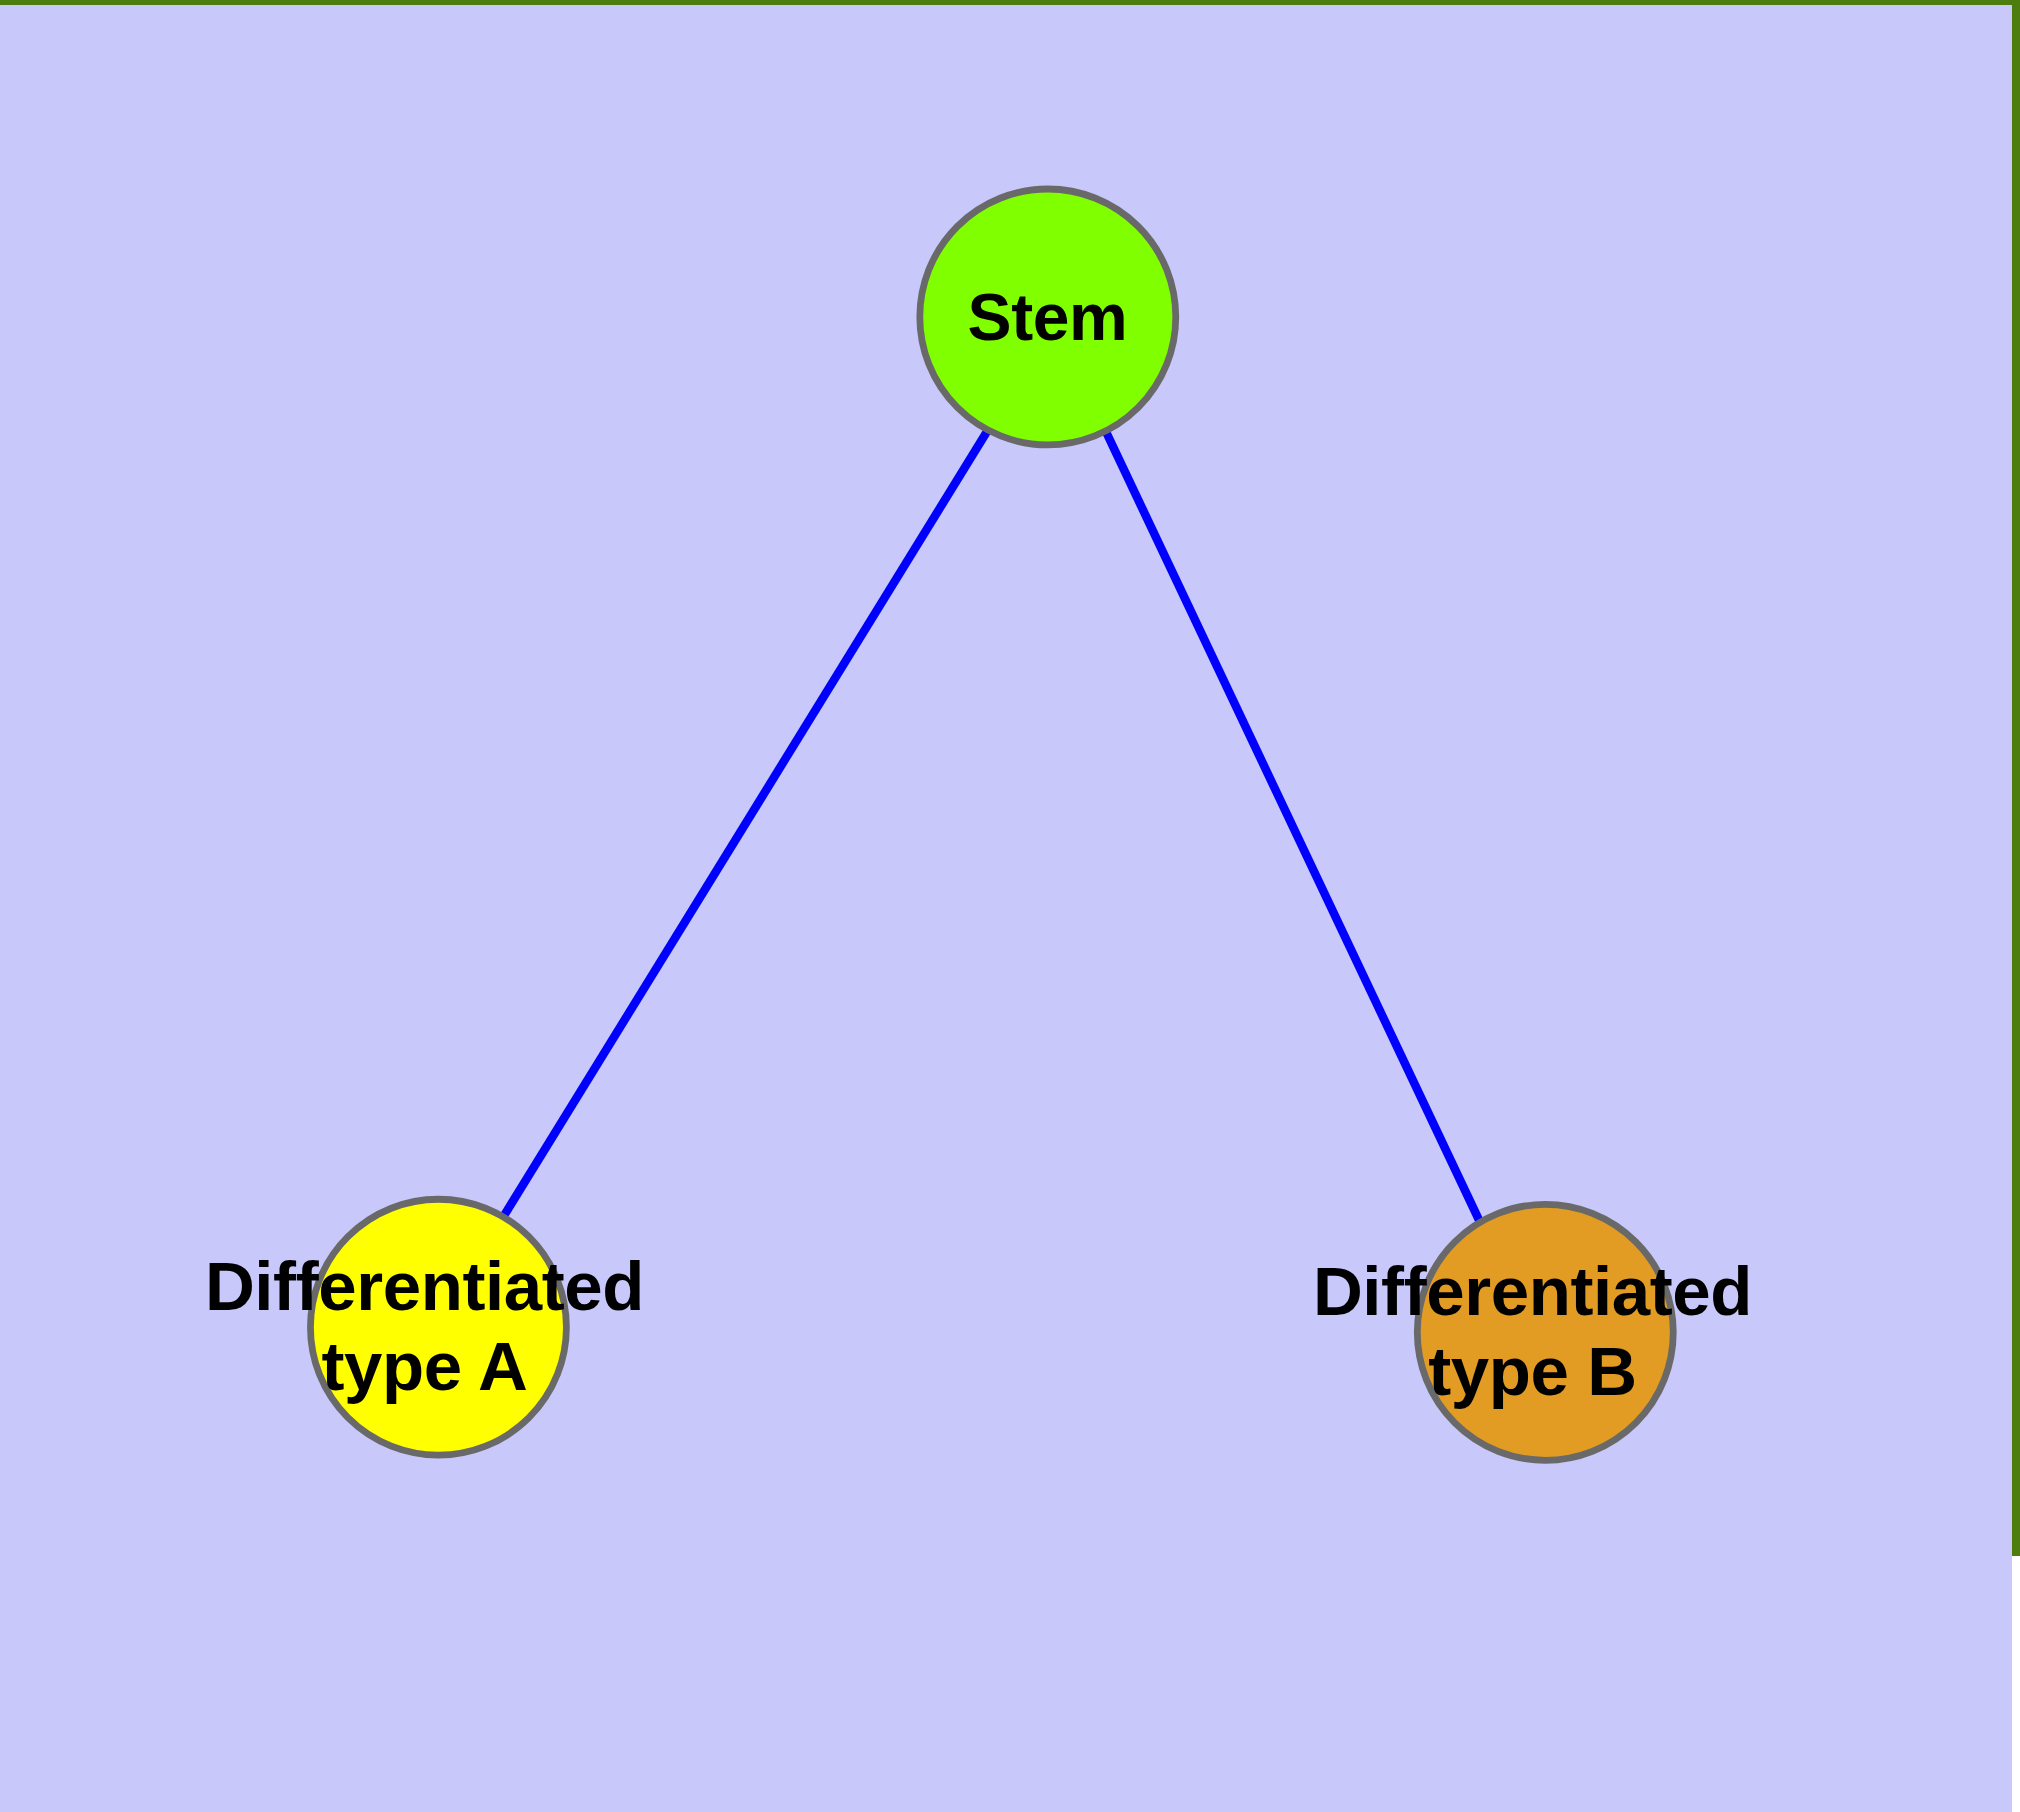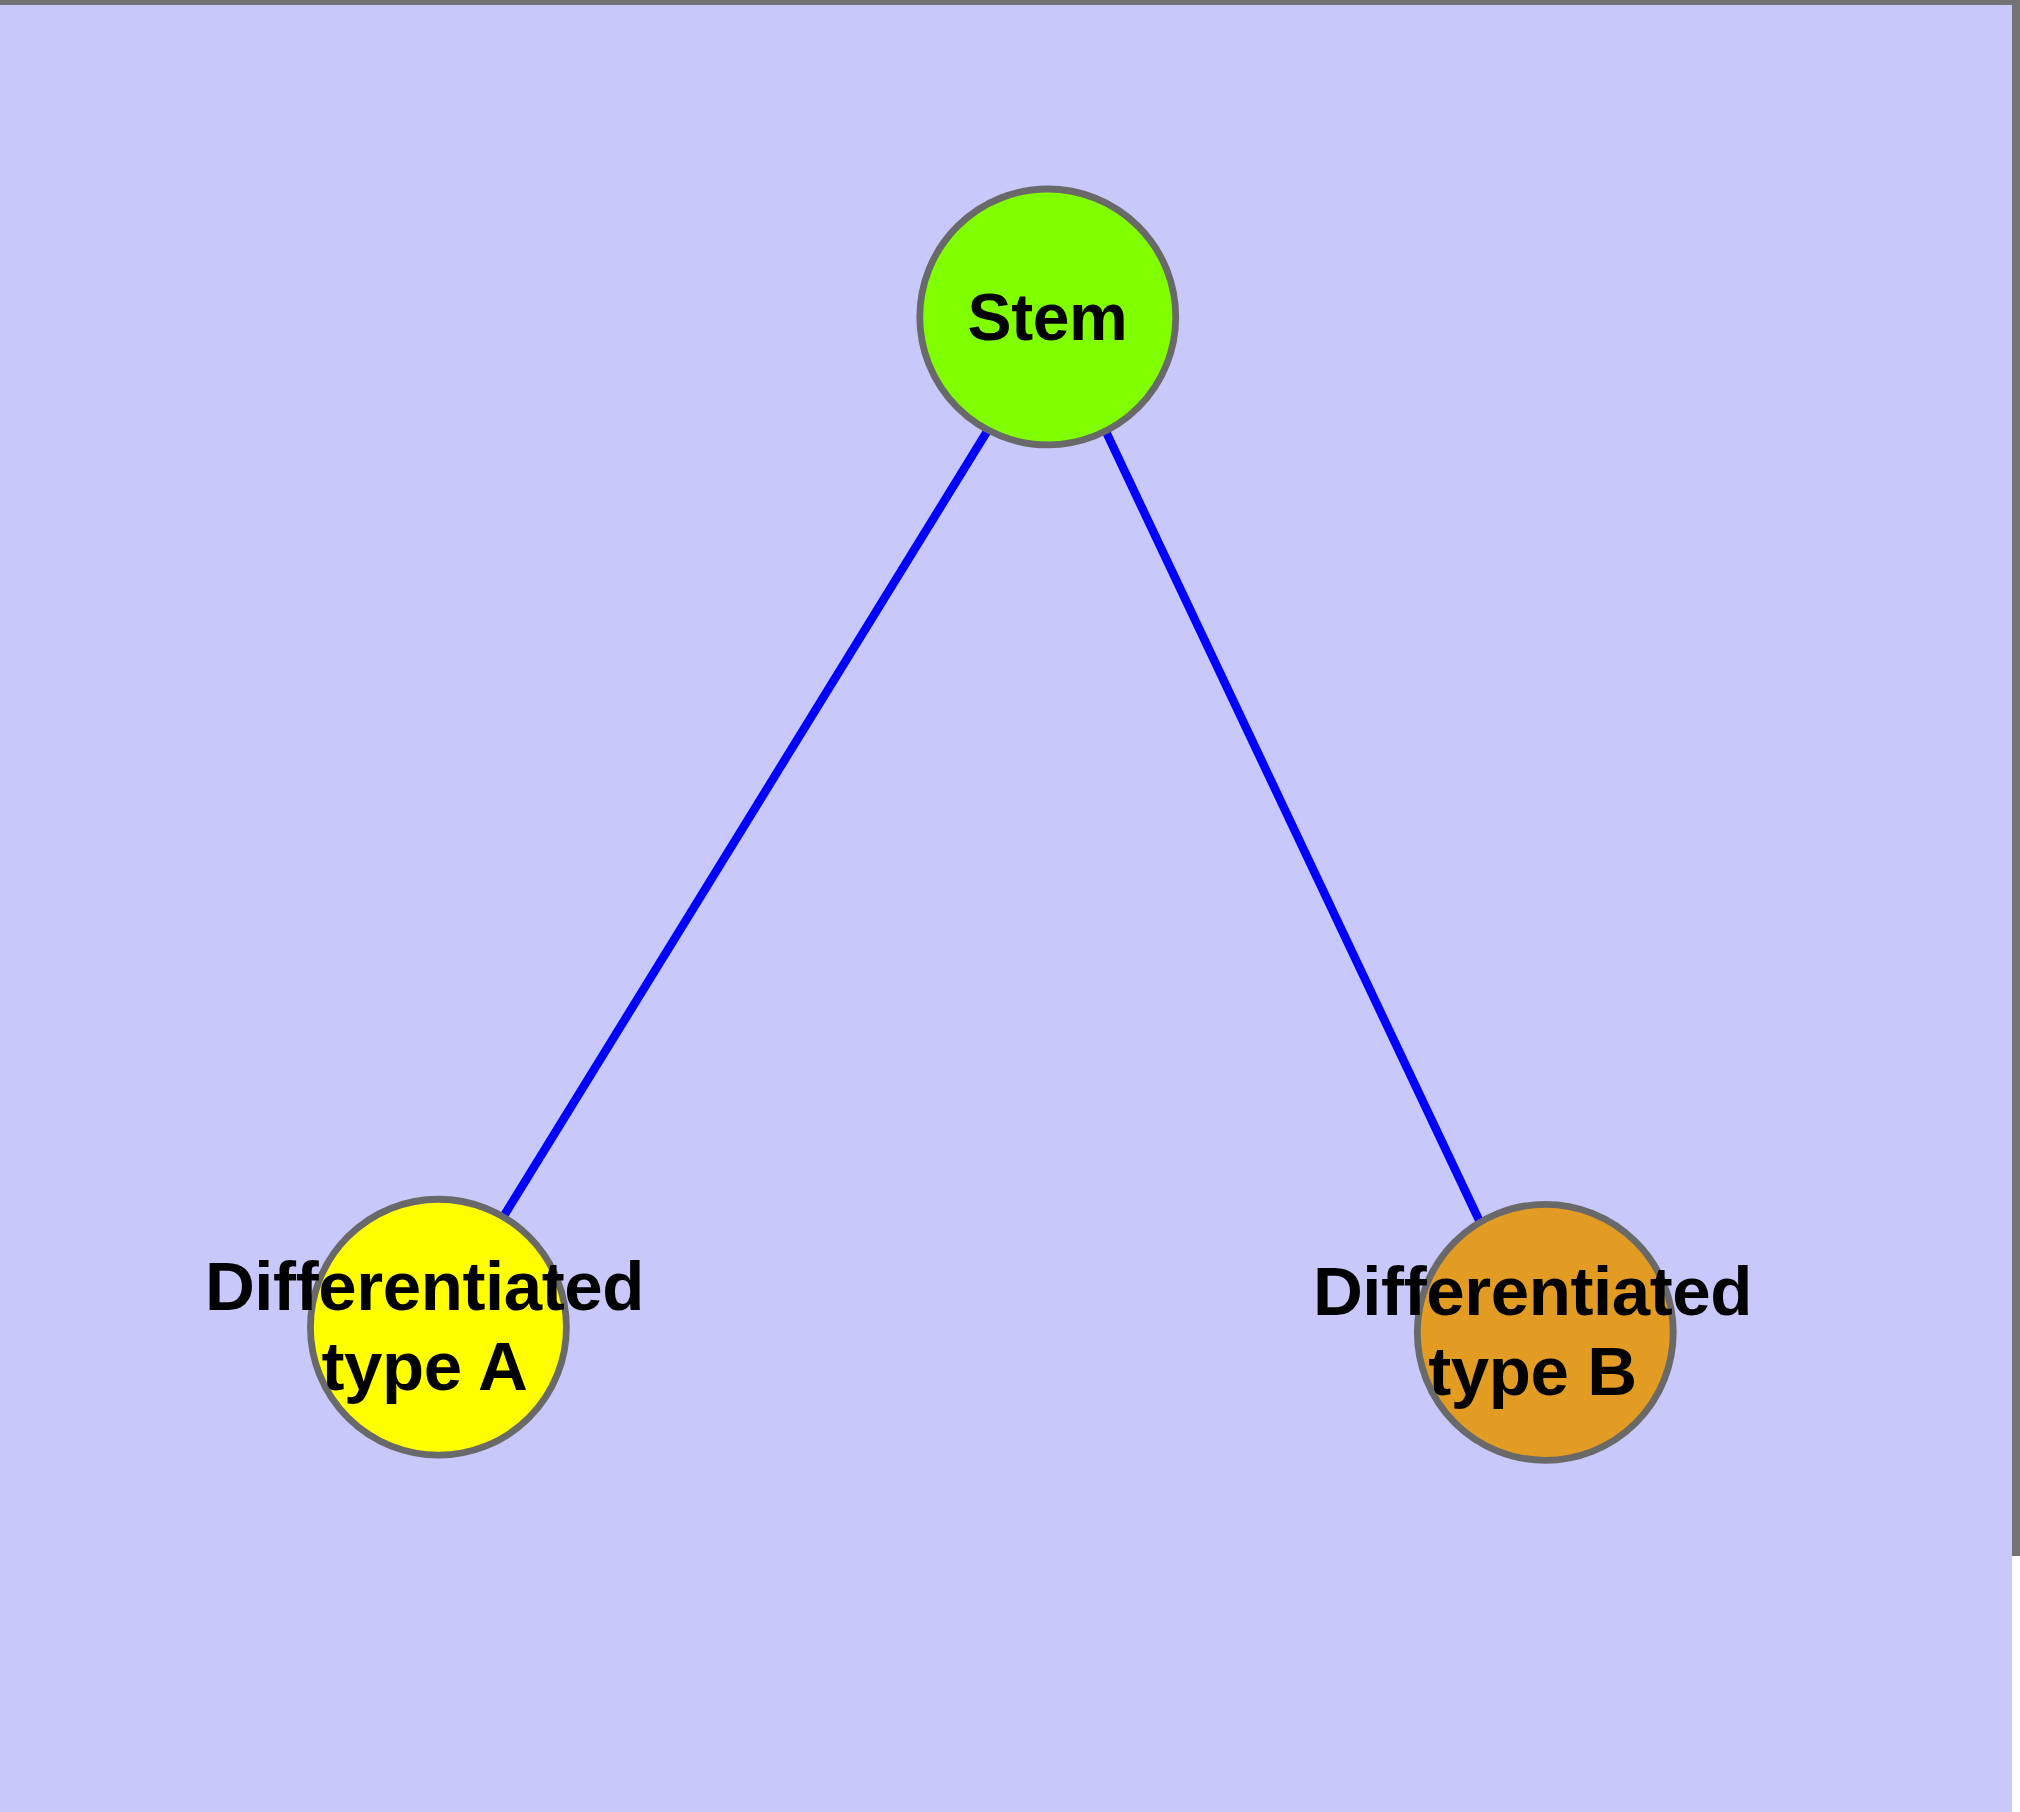--- a/index.html
+++ b/index.html
@@ -11,21 +11,21 @@
   body {
     width: 2021px;
     height: 1812px;
     overflow: hidden;
     font-family: "Liberation Sans", sans-serif;
   }
   #canvas {
     position: relative;
     width: 2021px;
     height: 1556px;
-    background: #737373;
+    background: #4d7c0f;
   }
   #plot-area {
     position: absolute;
     left: 0px;
     top: 5.1px;
     width: 2012px;
     height: 1807px;
     background: #c8c8fa;
   }
   svg.graph-svg {

